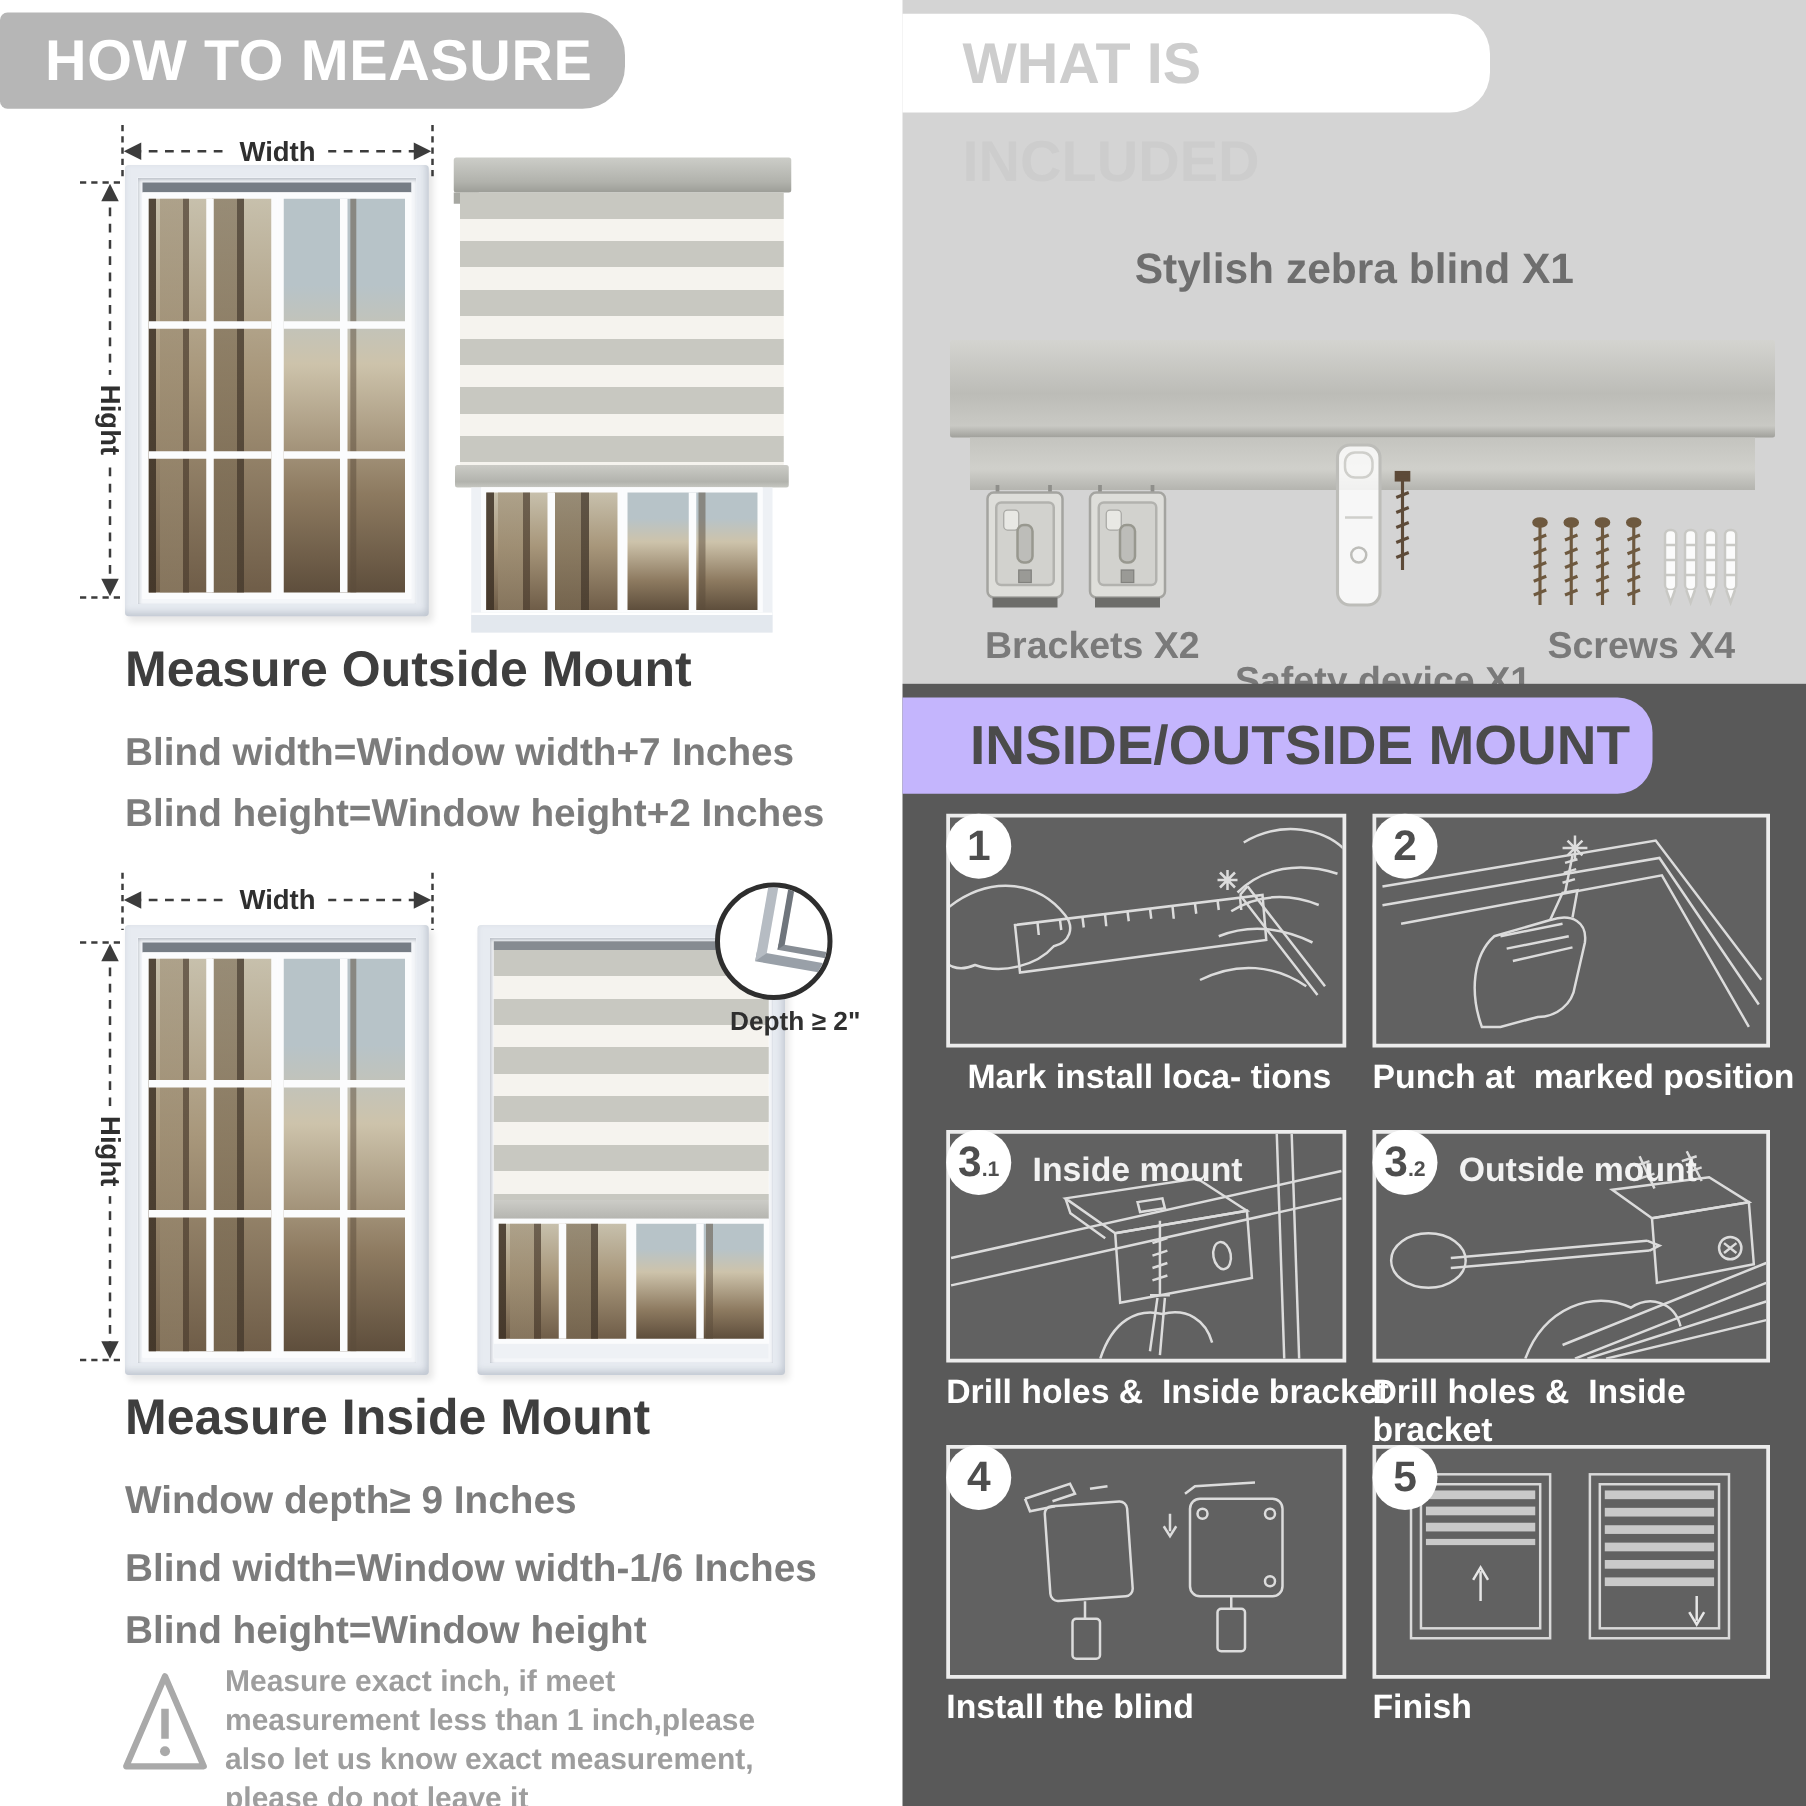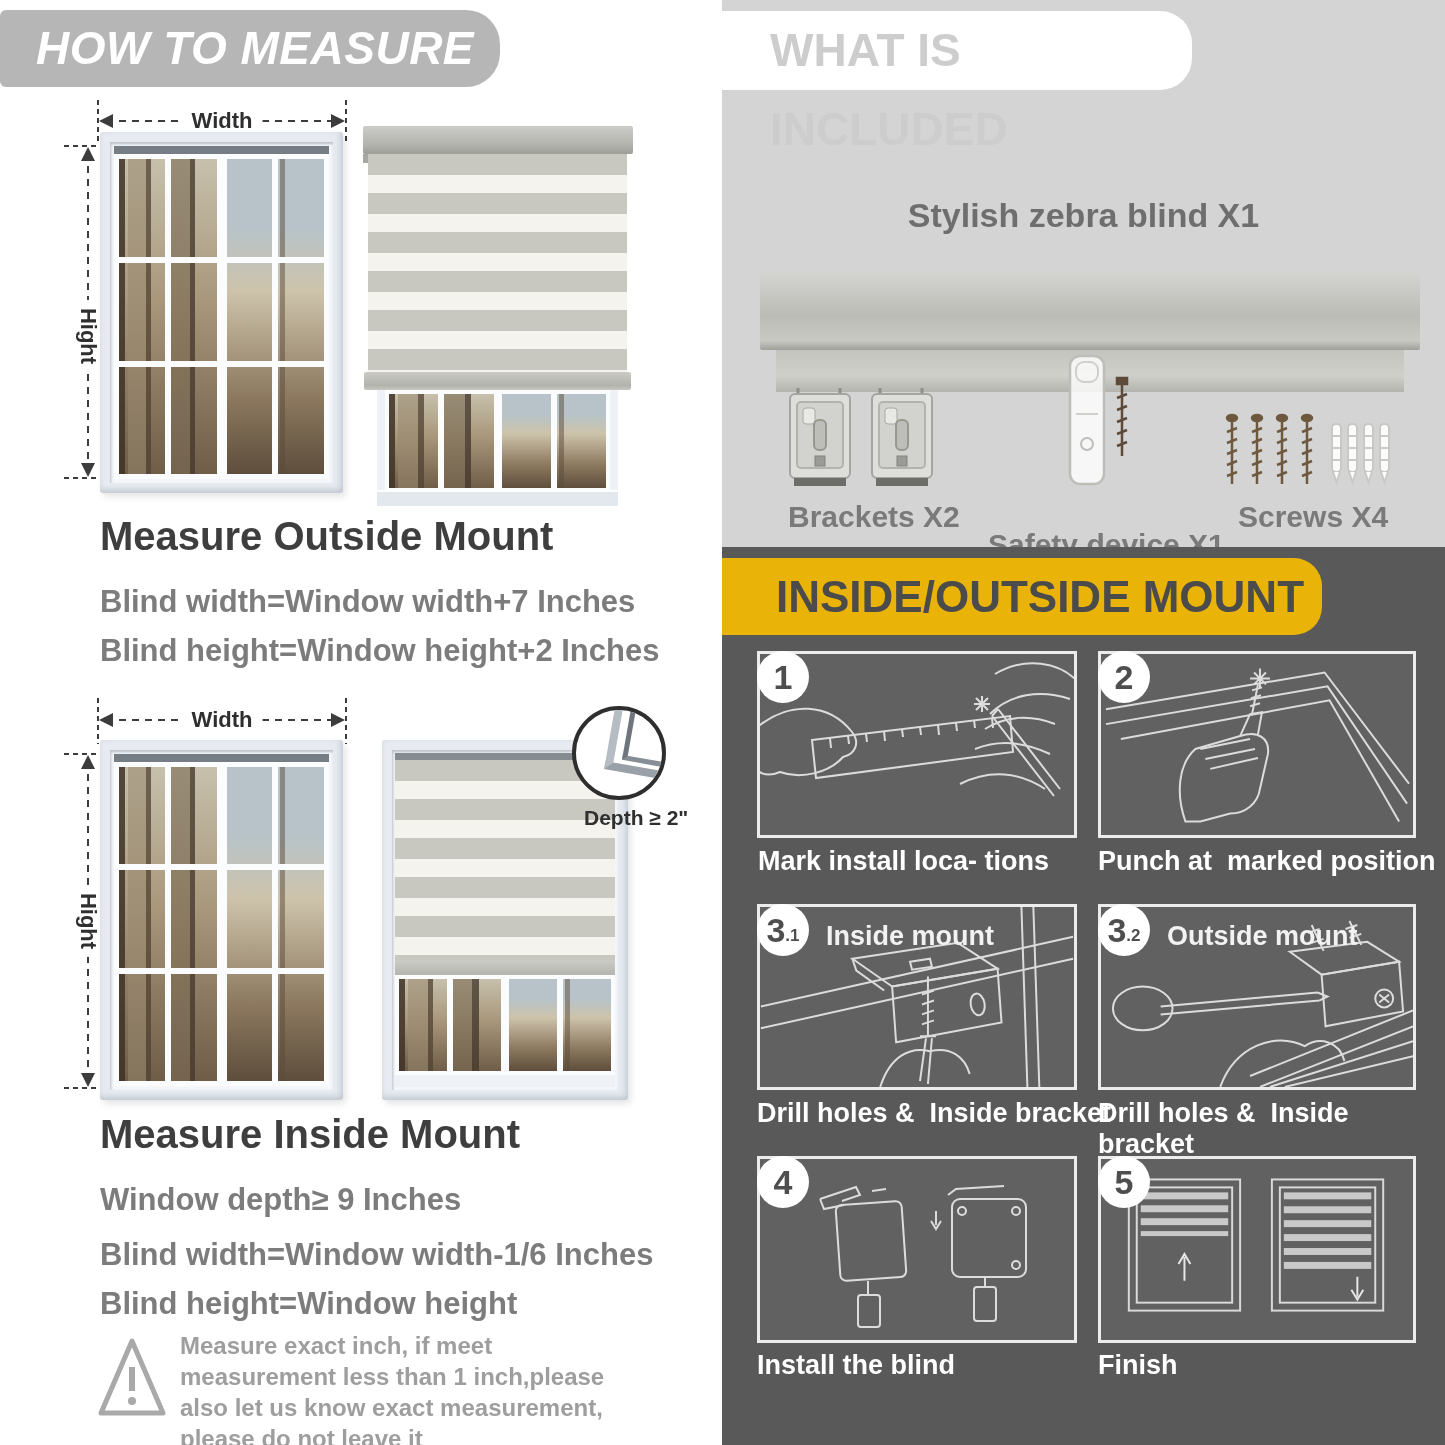--- a/index.html
+++ b/index.html
@@ -3,21 +3,21 @@
 <meta charset="utf-8">
 <style>
   html,body{margin:0;padding:0;background:#fff;}
   .page{position:relative;width:1445px;height:1445px;overflow:hidden;background:#fff;
         font-family:"Liberation Sans",sans-serif;}
   .abs{position:absolute;}
 
   
   .hdr-left{left:0;top:10px;width:500px;height:77px;background:#b6b6b6;
     border-radius:6px 34px 34px 6px;color:#fff;font-size:46px;font-weight:bold;
-    line-height:77px;padding-left:36px;letter-spacing:.5px;box-sizing:border-box;font-style:italic;}
+    line-height:77px;padding-left:36px;letter-spacing:.5px;box-sizing:border-box;}
 
   .sec-title{font-size:40px;font-weight:bold;color:#3e3e3e;}
   .sec-line{font-size:31px;font-weight:bold;color:#7c7c7c;}
 
   
   .win{position:absolute;}
   .win-outer{position:absolute;left:0;top:0;right:0;bottom:0;background:#e7ebf1;border-radius:3px;
     box-shadow:inset -2px -3px 6px rgba(120,132,150,.35), 3px 4px 6px rgba(0,0,0,.10);}
   .win-inner{position:absolute;left:10px;top:10px;right:10px;bottom:10px;background:#f4f6f9;
     box-shadow:inset 1px 2px 3px rgba(100,110,125,.4);}
@@ -82,21 +82,21 @@
     color:#cdcdcd;font-size:46px;font-weight:bold;line-height:79px;padding-left:48px;box-sizing:border-box;}
   .blind-label{left:0;top:196px;width:723px;text-align:center;font-size:34px;font-weight:bold;color:#6e6e6e;}
   .headrail{left:38px;top:272px;width:660px;height:78px;border-radius:2px;
     background:linear-gradient(180deg,#d4d4d0,#bcbcb7 55%,#c9c9c4 88%,#a0a09b);}
   .botrail2{left:54px;top:350px;width:628px;height:42px;
     background:linear-gradient(180deg,#c4c4bf,#d0d0cb 60%,#b4b4af);}
   .item-label{font-size:30px;font-weight:bold;color:#7a7a7a;}
 
   
   .sec-mount{left:722px;top:547px;width:723px;height:898px;background:#595959;}
-  .hdr-mount{left:0;top:11px;width:600px;height:77px;background:#eab308;border-radius:0 28px 28px 0;
+  .hdr-mount{left:0;top:11px;width:600px;height:77px;background:#c4b5fd;border-radius:0 28px 28px 0;
     color:#4b4b4b;font-size:44px;font-weight:bold;line-height:77px;padding-left:54px;box-sizing:border-box;}
   .panel{position:absolute;background:#616161;border:3px solid #ececec;box-sizing:border-box;}
   .badge{position:absolute;left:-3px;top:-3px;width:52px;height:52px;background:#fff;border-radius:50%;
     display:flex;align-items:center;justify-content:center;color:#4e4e4e;font-weight:bold;font-size:34px;z-index:2;}
   .badge .sub{font-size:17px;margin-top:12px;}
   .panel-title{position:absolute;left:66px;top:14px;color:#f2f2f2;font-size:27px;font-weight:bold;z-index:2;}
   .step-caption{position:absolute;color:#fff;font-size:27px;font-weight:bold;white-space:pre-wrap;}
   .art{position:absolute;left:0;top:0;width:100%;height:100%;}
 </style>
 </head>
@@ -400,21 +400,21 @@
         <path d="M70,84 L71,94 M88,82 L89,90 M106,80 L107,88 M124,77 L125,87 M142,75 L143,83 M160,73 L161,81 M178,71 L179,81 M196,69 L197,77 M214,66 L215,74 M232,64 L233,74"></path>
         <path d="M214,50 L230,50 M222,42 L222,58 M216,44 L228,56 M228,44 L216,56"></path>
         <path d="M235,20 C265,2 300,8 318,28"></path>
         <path d="M230,60 C250,40 280,35 310,45"></path>
         <path d="M225,75 C245,62 270,60 295,70"></path>
         <path d="M215,95 C240,85 265,88 290,100"></path>
         <path d="M200,130 C230,115 260,118 285,135"></path>
         <path d="M238,55 L300,135 M232,62 L294,142 M238,55 L232,62"></path>
       </svg>
     </div>
-    <div class="step-caption" style="left:36px;top:299px;">Mark install loca- tions</div>
+    <div class="step-caption" style="left:52px;top:299px;">Mark install loca- tions</div>
 
     <div class="panel" style="left:376px;top:104px;width:318px;height:187px;">
       <div class="badge">
           <span>2</span>
           <span class="sub"></span>
         </div>
       <svg class="art" viewBox="0 0 314 181" fill="none" stroke="#dcdcdc" stroke-width="2">
         <path d="M5,55 L225,18 L310,130"></path>
         <path d="M5,70 L228,32 L308,150"></path>
         <path d="M20,85 L230,46 L300,168"></path>

